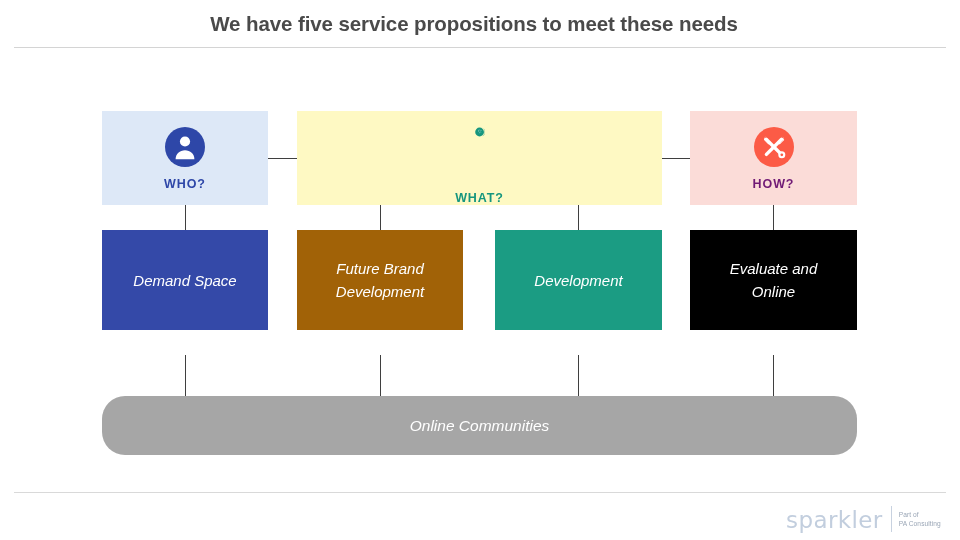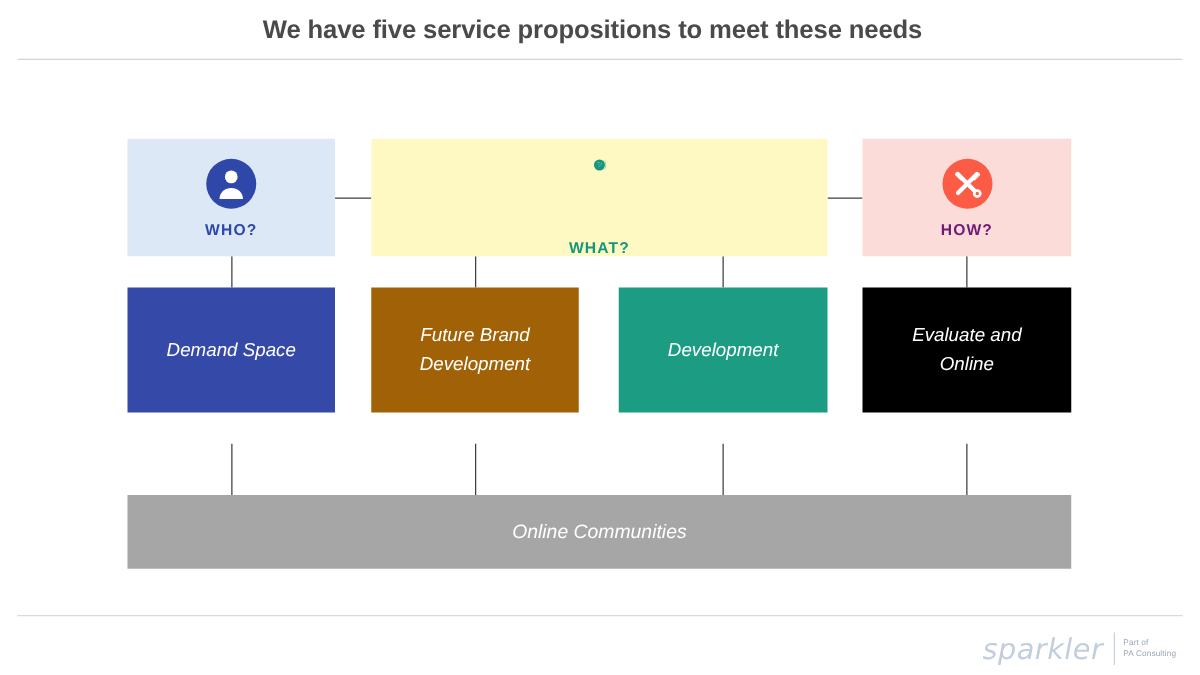--- a/index.html
+++ b/index.html
@@ -67,21 +67,20 @@
   }
   .brand-word {
     font-size: 23px;
     line-height: 1;
     letter-spacing: 0.4px;
     color: #c2cede;
     font-family: "DejaVu Sans", sans-serif;
     font-weight: normal;
     position: relative;
     top: 1px;
-    font-style: italic;
   }
   .brand-divider {
     width: 1px;
     height: 26px;
     background: #c8d2e0;
     margin: 0 7px 0 8px;
   }
   .brand-sub {
     font-size: 6.6px;
     line-height: 9px;
@@ -156,20 +155,21 @@
     top: 396px;
     width: 755px;
     height: 59px;
     background: #a6a6a6;
     display: flex;
     align-items: center;
     justify-content: center;
     color: #ffffff;
     font-style: italic;
     font-size: 15.5px;
+    border-radius: 23px;
   }
 
   
   .vline {
     position: absolute;
     width: 1px;
     background: #3f3f3f;
   }
   .hline {
     position: absolute;

